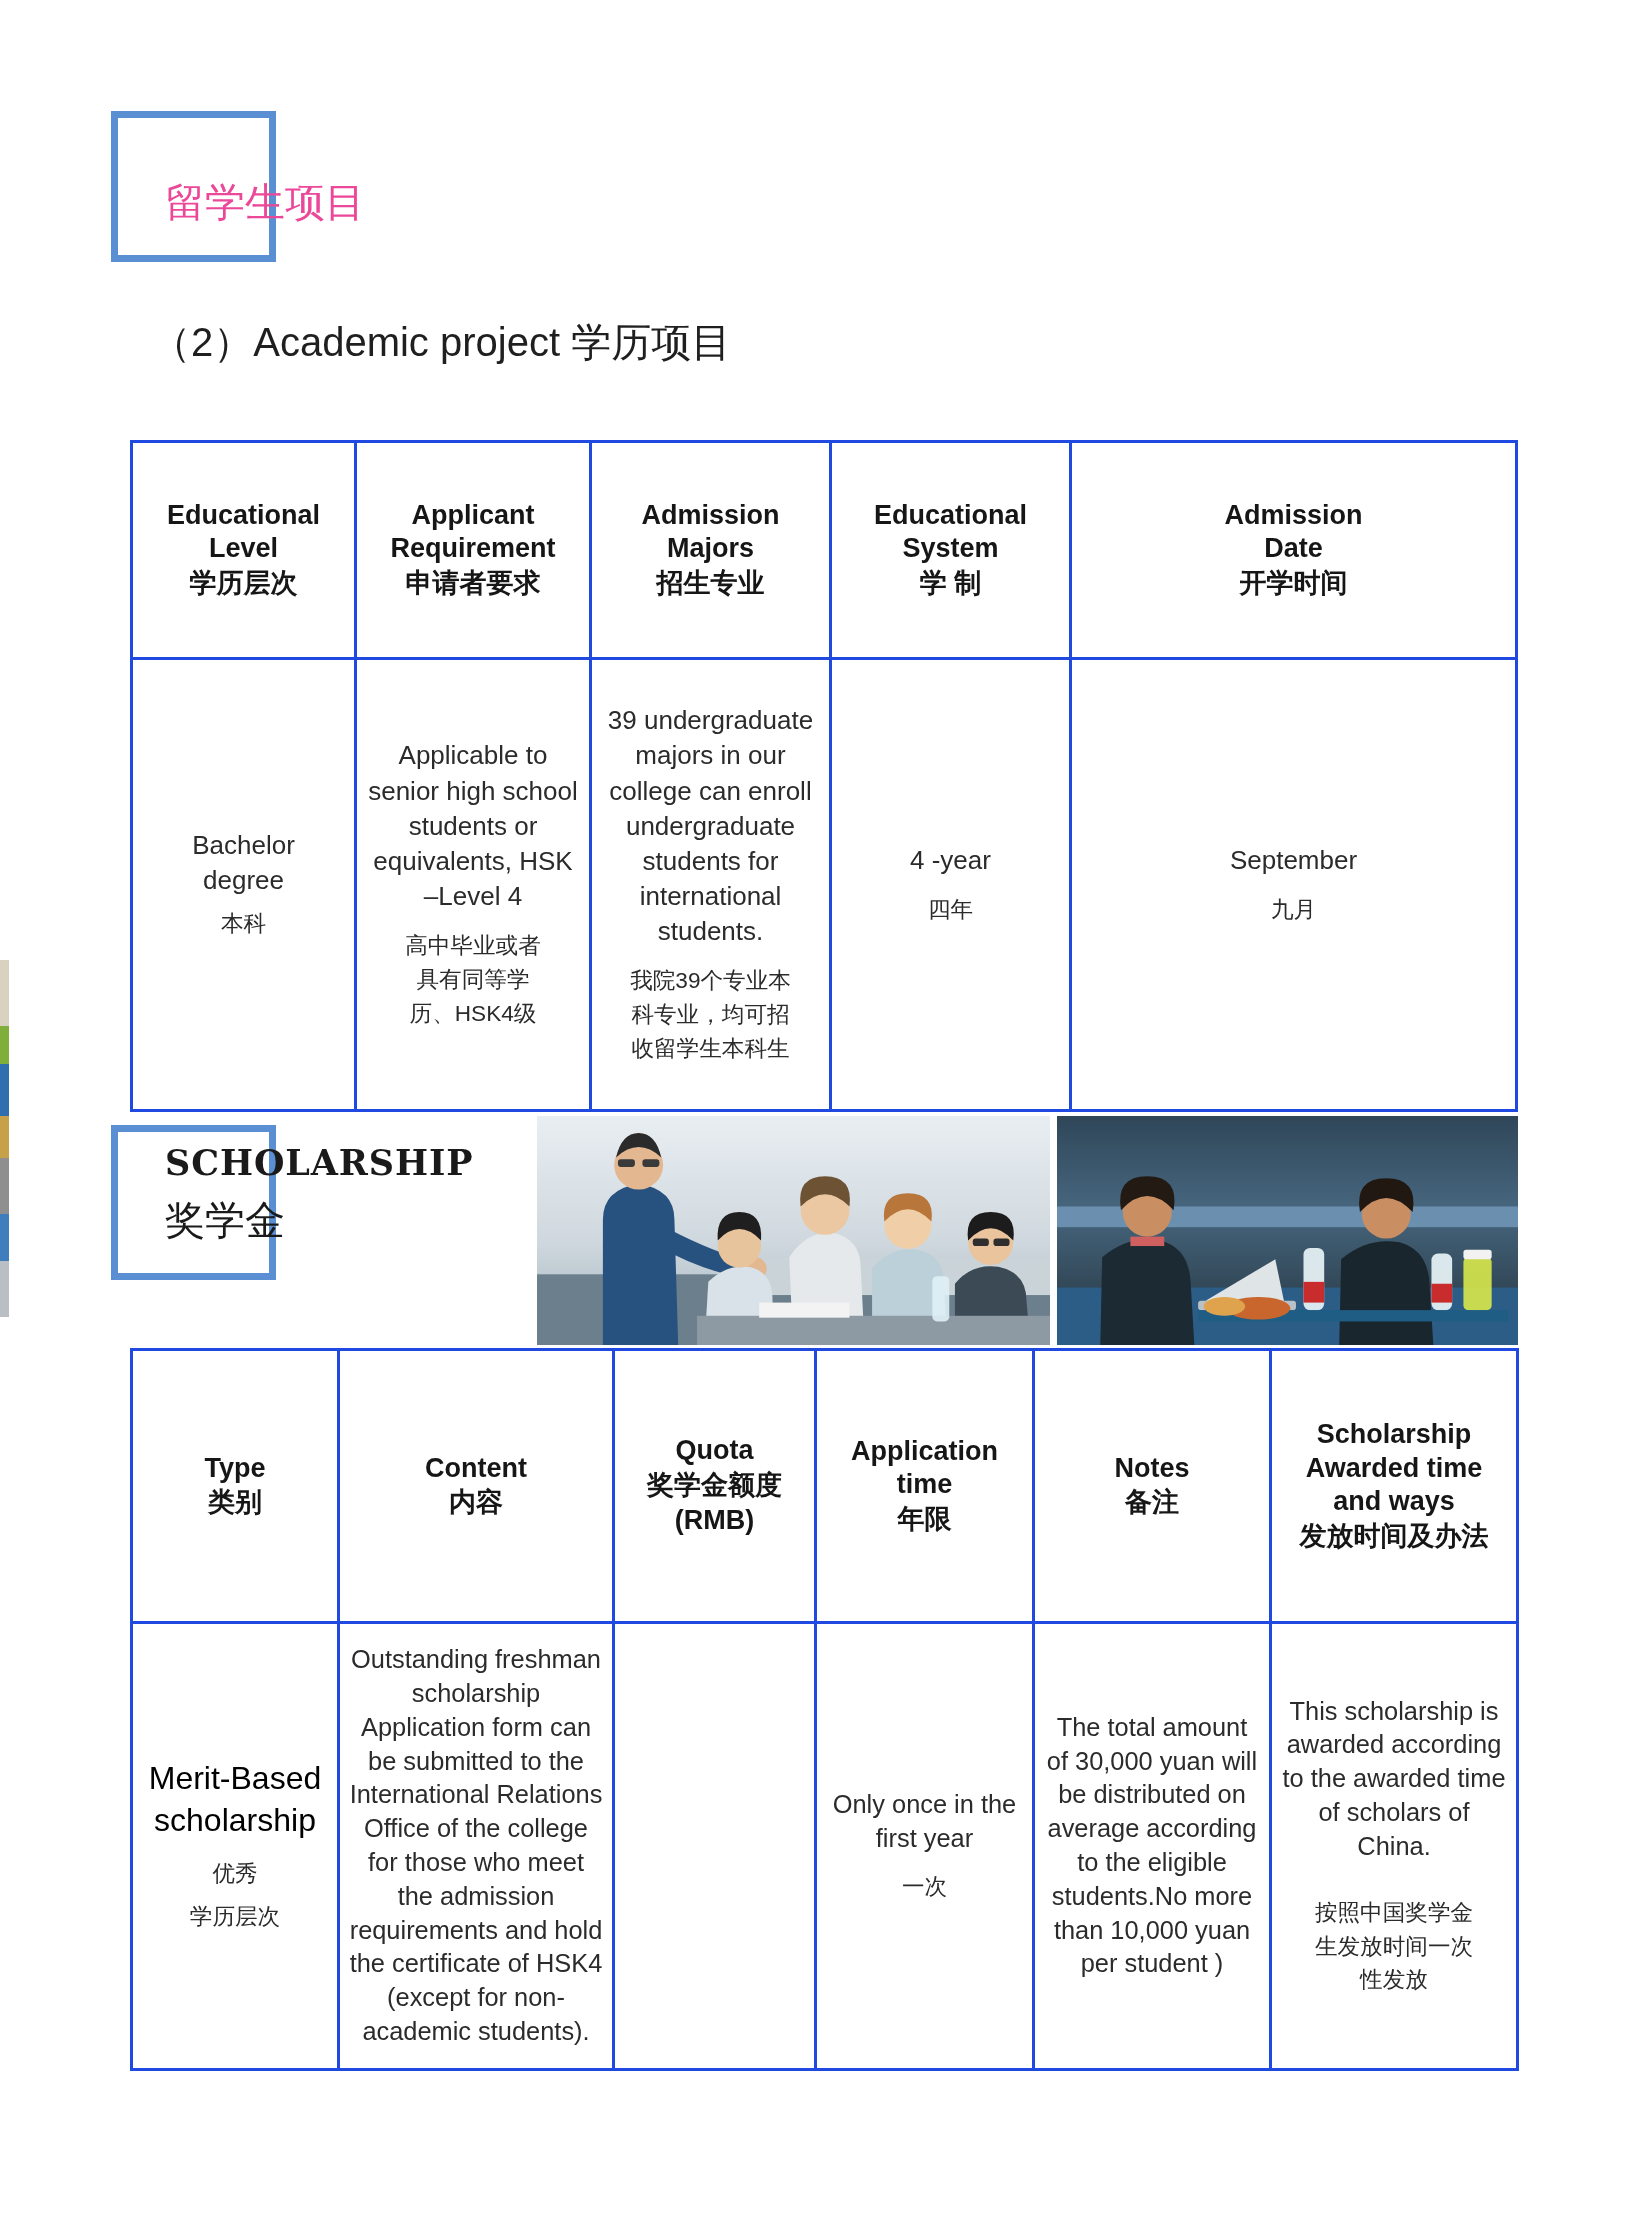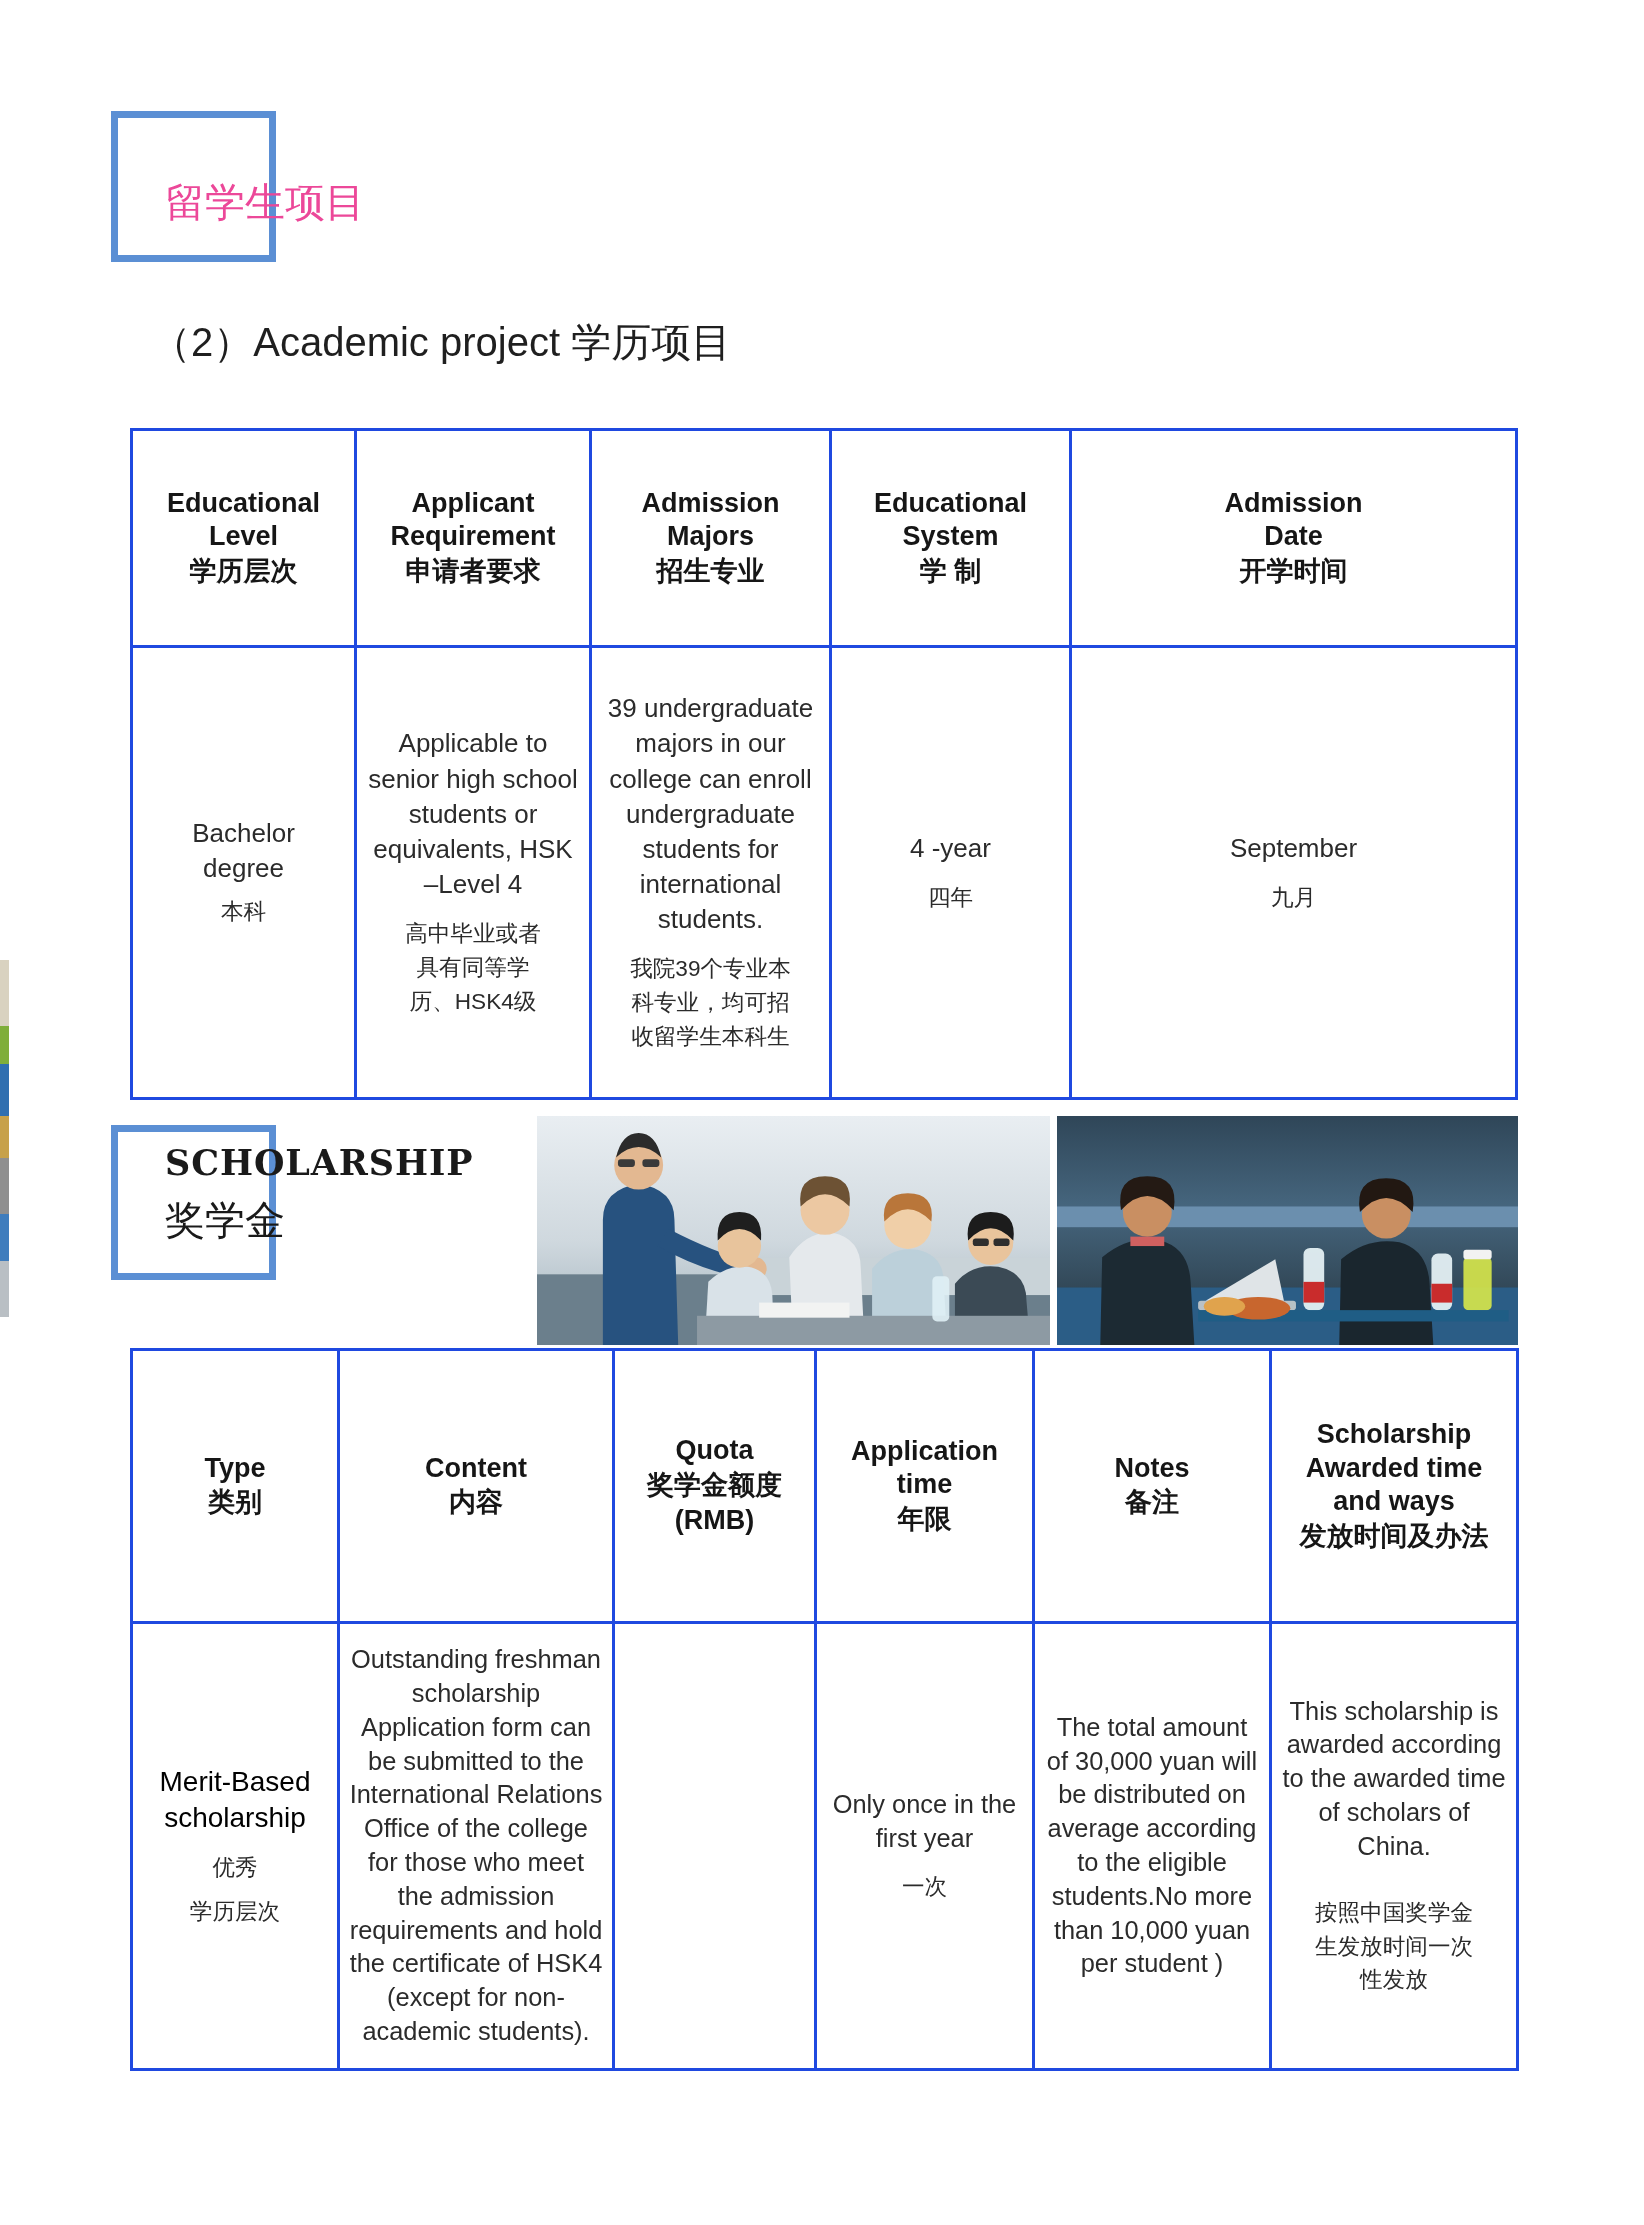--- a/index.html
+++ b/index.html
@@ -106,21 +106,21 @@
     font-size: 22.6px;
     line-height: 1.5;
     color: #2b2b2b;
     margin-top: 15px;
   }
   .cell-cn.tight { margin-top: 9.4px; }
 
   
   #table-academic {
     left: 130px;
-    top: 428px;
+    top: 440px;
     width: 1386px;
   }
   #table-academic tr.head td { height: 217px; }
   #table-academic tr.body td { height: 452px; }
 
   
   .sch-wrap {
     position: absolute;
     left: 111px;
     top: 1125px;
@@ -169,21 +169,21 @@
 
   
   #table-scholarship {
     left: 130px;
     top: 1348px;
     width: 1386px;
   }
   #table-scholarship tr.head td { height: 273px; }
   #table-scholarship tr.body td { height: 447px; }
   #table-scholarship .cell-en { font-size: 25.4px; line-height: 1.33; }
-  #table-scholarship .cell-sm { font-size: 28px; line-height: 1.3; }
+  #table-scholarship .cell-sm { font-size: 32px; line-height: 1.3; }
 </style>
 </head>
 <body>
 
 <div class="edge-strip">
   <div style="height:66px;background:#d9d2c0;"></div>
   <div style="height:38px;background:#7fae3a;"></div>
   <div style="height:52px;background:#2f6fb0;"></div>
   <div style="height:42px;background:#c7a14a;"></div>
   <div style="height:56px;background:#8f8f8f;"></div>

